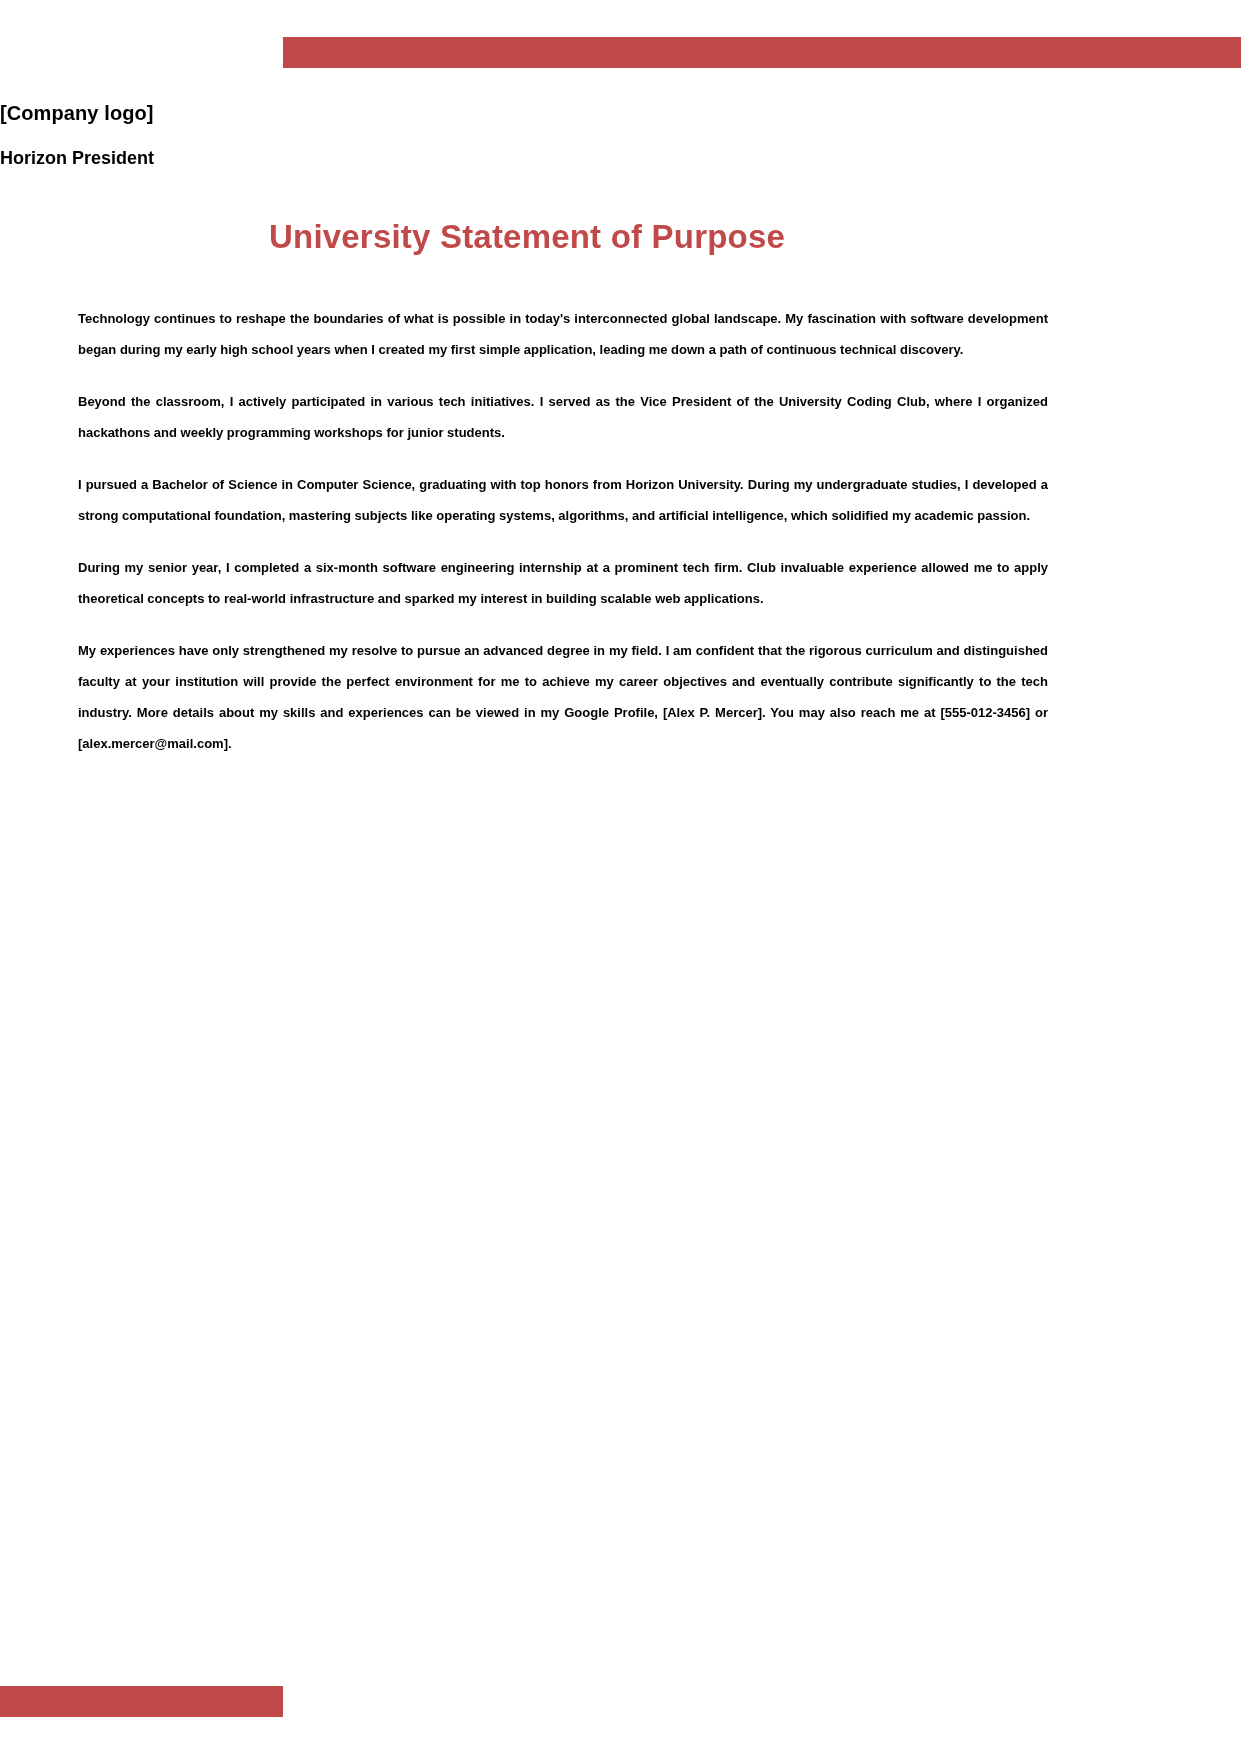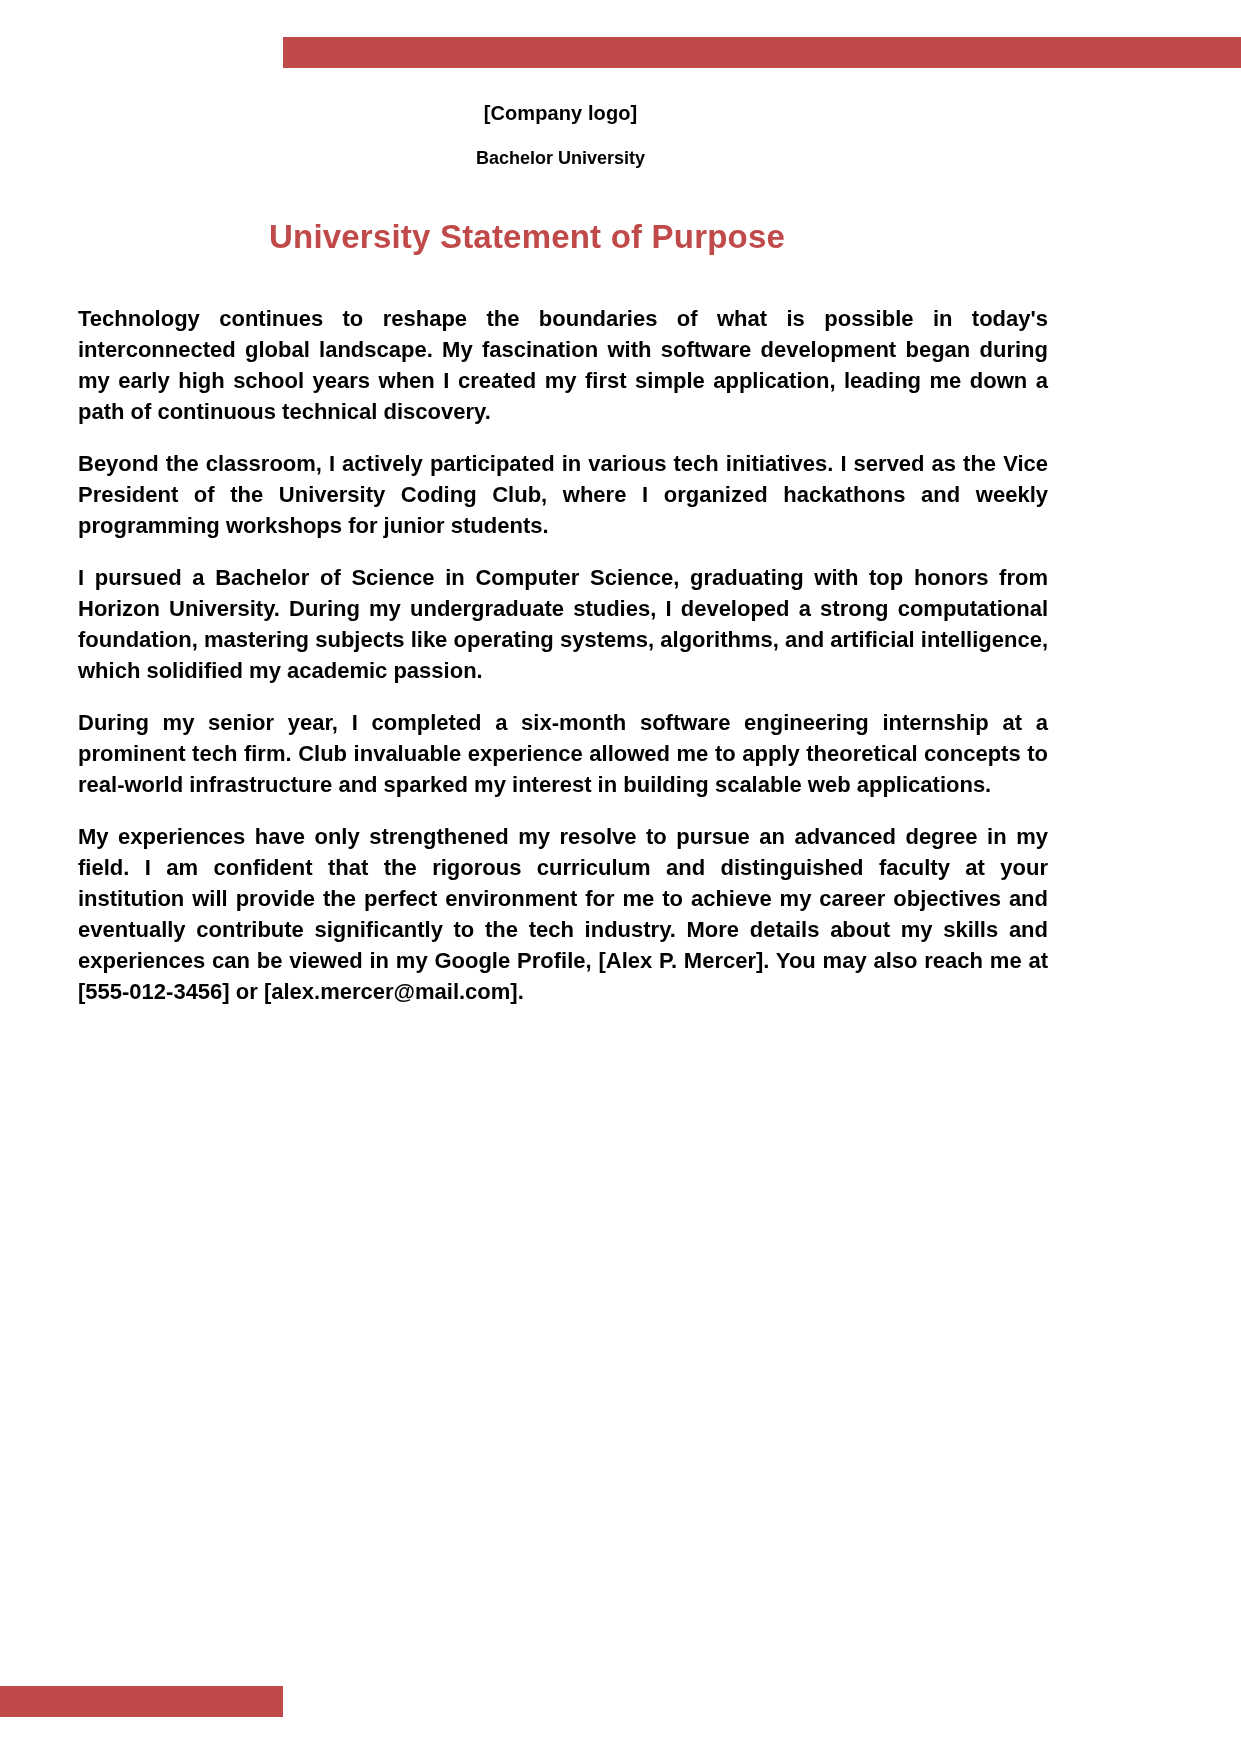--- a/index.html
+++ b/index.html
@@ -39,21 +39,20 @@
     height: 31px;
     background: #C04A4A;
   }
 
   
   .header {
     position: absolute;
     left: 0;
     top: 98px;
     width: 1121px;
-    text-align: center;
   }
   .logo-placeholder {
     font-size: 20px;
     font-weight: bold;
     line-height: 30px;
     color: #000000;
     letter-spacing: 0.1px;
   }
   .org-name {
     font-size: 18px;
@@ -77,21 +76,21 @@
   }
 
   
   .body-copy {
     position: absolute;
     left: 78px;
     top: 303px;
     width: 970px;
   }
   .para {
-    font-size: 22px;
+    font-size: 13px;
     font-weight: bold;
     line-height: 31px;
     text-align: justify;
     text-justify: inter-word;
     color: #000000;
     margin: 0 0 21px 0;
     hyphens: none;
   }
   .para:last-child {
     margin-bottom: 4px;
@@ -99,21 +98,21 @@
 </style>
 </head>
 <body>
 
 <div class="page">
 
   <div class="bar-top"></div>
 
   <div class="header">
     <div class="logo-placeholder">[Company logo]</div>
-    <div class="org-name">Bachelor University</div>
+    <div class="org-name">Horizon President</div>
   </div>
 
   <div class="doc-title">University Statement of Purpose</div>
 
   <div class="body-copy">
     <p class="para">Technology continues to reshape the boundaries of what is possible in today's interconnected global landscape. My fascination with software development began during my early high school years when I created my first simple application, leading me down a path of continuous technical discovery.</p>
     <p class="para">Beyond the classroom, I actively participated in various tech initiatives. I served as the Vice President of the University Coding Club, where I organized hackathons and weekly programming workshops for junior students.</p>
     <p class="para">I pursued a Bachelor of Science in Computer Science, graduating with top honors from Horizon University. During my undergraduate studies, I developed a strong computational foundation, mastering subjects like operating systems, algorithms, and artificial intelligence, which solidified my academic passion.</p>
     <p class="para">During my senior year, I completed a six-month software engineering internship at a prominent tech firm. Club invaluable experience allowed me to apply theoretical concepts to real-world infrastructure and sparked my interest in building scalable web applications.</p>
     <p class="para">My experiences have only strengthened my resolve to pursue an advanced degree in my field. I am confident that the rigorous curriculum and distinguished faculty at your institution will provide the perfect environment for me to achieve my career objectives and eventually contribute significantly to the tech industry. More details about my skills and experiences can be viewed in my Google Profile, [Alex P. Mercer]. You may also reach me at [555-012-3456] or [alex.mercer@mail.com].</p>

